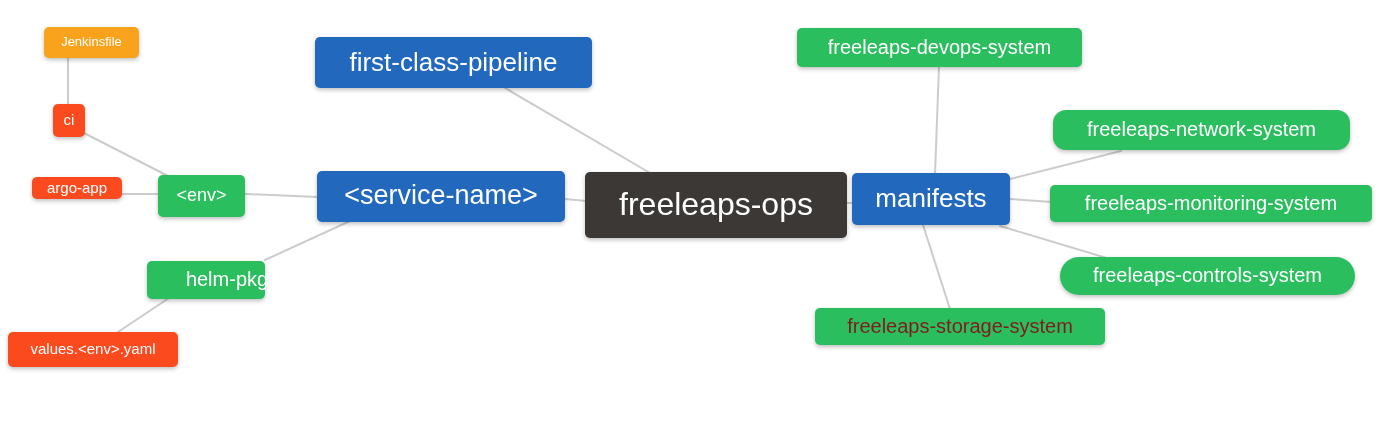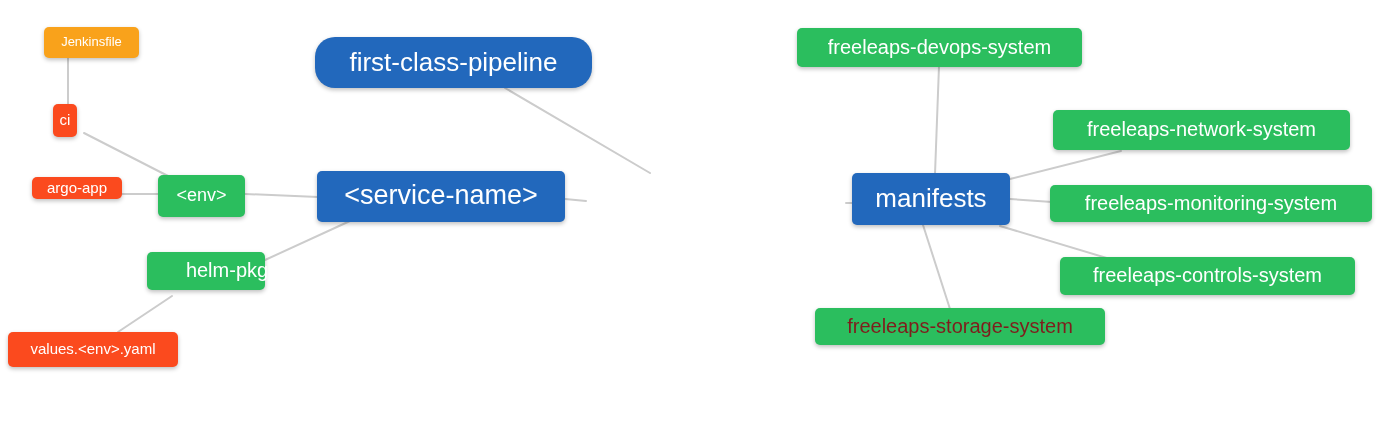--- a/index.html
+++ b/index.html
@@ -56,55 +56,58 @@
       <line x1="505" y1="88" x2="650" y2="173" stroke="#cccccc" stroke-width="2" stroke-linecap="round"></line>
       <line x1="565" y1="199" x2="586" y2="201" stroke="#cccccc" stroke-width="2" stroke-linecap="round"></line>
       <line x1="846" y1="203" x2="853" y2="203" stroke="#cccccc" stroke-width="2" stroke-linecap="round"></line>
       <line x1="935" y1="174" x2="939" y2="66" stroke="#cccccc" stroke-width="2" stroke-linecap="round"></line>
       <line x1="1010" y1="179" x2="1121" y2="151" stroke="#cccccc" stroke-width="2" stroke-linecap="round"></line>
       <line x1="1010" y1="199" x2="1052" y2="202" stroke="#cccccc" stroke-width="2" stroke-linecap="round"></line>
       <line x1="1000" y1="226" x2="1110" y2="259" stroke="#cccccc" stroke-width="2" stroke-linecap="round"></line>
       <line x1="923" y1="225" x2="950" y2="309" stroke="#cccccc" stroke-width="2" stroke-linecap="round"></line>
     </svg>
 
-    <div class="node" style="left: 315px; top: 37px; width: 277px; height: 51px; font-size: 26px; background: rgb(34, 104, 188); color: rgb(255, 255, 255); border-radius: 20px;">
+<div class="node" style="left: 585px; top: 172px; width: 262px; height: 66px; font-size: 32px; background: rgb(59, 56, 53); color: rgb(255, 255, 255);">
+      <span>freeleaps-ops</span>
+    </div>
+    <div class="node" style="left: 315px; top: 37px; width: 277px; height: 51px; font-size: 26px; background: rgb(34, 104, 188); color: rgb(255, 255, 255);">
       <span>first-class-pipeline</span>
     </div>
     <div class="node" style="left: 317px; top: 171px; width: 248px; height: 51px; font-size: 27px; background: rgb(34, 104, 188); color: rgb(255, 255, 255);">
       <span>&lt;service-name&gt;</span>
     </div>
     <div class="node" style="left: 852px; top: 173px; width: 158px; height: 52px; font-size: 26px; background: rgb(34, 104, 188); color: rgb(255, 255, 255);">
       <span>manifests</span>
     </div>
     <div class="node" style="left: 20px; top: 27px; width: 95px; height: 31px; font-size: 13px; background: rgb(249, 162, 27); color: rgb(255, 255, 255); margin-left: 24px;">
       <span>Jenkinsfile</span>
     </div>
-    <div class="node" style="left: 53px; top: 104px; width: 24px; height: 33px; font-size: 15px; background: rgb(251, 74, 30); color: rgb(255, 255, 255);">
+    <div class="node" style="left: 53px; top: 104px; width: 32px; height: 33px; font-size: 15px; background: rgb(251, 74, 30); color: rgb(255, 255, 255);">
       <span>ci</span>
     </div>
     <div class="node" style="left: 32px; top: 177px; width: 90px; height: 22px; font-size: 15px; background: rgb(251, 74, 30); color: rgb(255, 255, 255);">
       <span>argo-app</span>
     </div>
     <div class="node" style="left: 158px; top: 175px; width: 87px; height: 42px; font-size: 18px; background: rgb(43, 190, 94); color: rgb(255, 255, 255); text-align: center;">
       <span>&lt;env&gt;</span>
     </div>
-    <div class="node" style="left: 147px; top: 252px; width: 118px; height: 38px; font-size: 20px; background: rgb(43, 190, 94); color: rgb(255, 255, 255); padding-left: 42px;">
+    <div class="node" style="left: 147px; top: 261px; width: 118px; height: 38px; font-size: 20px; background: rgb(43, 190, 94); color: rgb(255, 255, 255); padding-left: 42px;">
       <span>helm-pkg</span>
     </div>
     <div class="node" style="left: 8px; top: 332px; width: 170px; height: 35px; font-size: 15px; background: rgb(251, 74, 30); color: rgb(255, 255, 255);">
       <span>values.&lt;env&gt;.yaml</span>
     </div>
     <div class="node" style="left: 797px; top: 28px; width: 285px; height: 39px; font-size: 20px; background: rgb(43, 190, 94); color: rgb(255, 255, 255); text-align: right;">
       <span>freeleaps-devops-system</span>
     </div>
-    <div class="node" style="left: 1053px; top: 110px; width: 297px; height: 40px; font-size: 20px; background: rgb(43, 190, 94); color: rgb(255, 255, 255);">
+    <div class="node" style="left: 1053px; top: 110px; width: 297px; height: 40px; font-size: 20px; background: rgb(43, 190, 94); color: rgb(255, 255, 255); border-radius: 13px;">
       <span>freeleaps-network-system</span>
     </div>
     <div class="node" style="left: 1050px; top: 185px; width: 322px; height: 37px; font-size: 20px; background: rgb(43, 190, 94); color: rgb(255, 255, 255);">
       <span>freeleaps-monitoring-system</span>
     </div>
-    <div class="node" style="left: 1060px; top: 257px; width: 295px; height: 38px; font-size: 20px; background: rgb(43, 190, 94); color: rgb(255, 255, 255);">
+    <div class="node" style="left: 1060px; top: 257px; width: 295px; height: 38px; font-size: 20px; background: rgb(43, 190, 94); color: rgb(255, 255, 255); border-radius: 19px;">
       <span>freeleaps-controls-system</span>
     </div>
     <div class="node" style="left: 815px; top: 308px; width: 290px; height: 37px; font-size: 20px; background: rgb(43, 190, 94); color: #7f1d1d;">
       <span>freeleaps-storage-system</span>
     </div>
   </div>
 
 </body></html>

